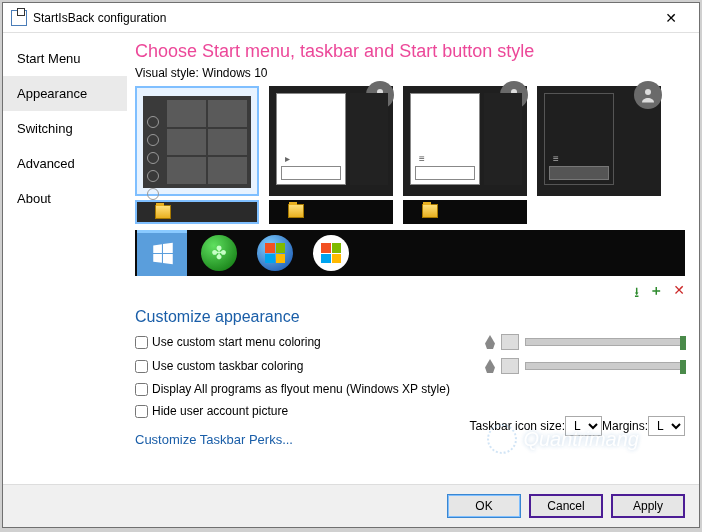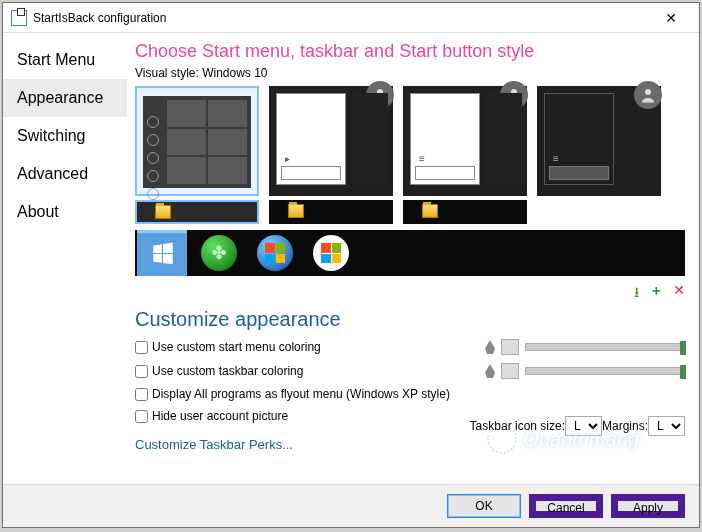--- a/index.html
+++ b/index.html
@@ -5,21 +5,21 @@
 * { box-sizing: border-box; margin: 0; padding: 0; font-family: "Segoe UI", Tahoma, sans-serif; }
 body { background: #d0d0d0; width: 702px; height: 532px; overflow: hidden; }
 .window { width: 698px; height: 526px; margin: 2px; background: #fff; border: 1px solid #707070; display: flex; flex-direction: column; }
 .titlebar { height: 30px; background: #fff; border-bottom: 1px solid #e0e0e0; display: flex; align-items: center; padding: 0 8px; }
 .titlebar .icon { width: 16px; height: 16px; border: 1px solid #4a7db8; background: #fff; margin-right: 6px; position: relative; }
 .titlebar .icon::before { content: ""; position: absolute; top: -3px; left: 5px; width: 6px; height: 6px; background: #fff; border: 1px solid #333; }
 .titlebar .title { font-size: 12px; color: #000; }
 .titlebar .close { margin-left: auto; width: 40px; text-align: center; font-size: 14px; cursor: pointer; }
 .body { flex: 1; display: flex; }
 .sidebar { width: 124px; background: #fff; padding-top: 8px; }
-.sidebar .item { padding: 10px 14px; font-size: 16px; color: #000; cursor: pointer; }
+.sidebar .item { padding: 10px 14px; font-size: 13px; color: #000; cursor: pointer; }
 .sidebar .item.active { background: #eaeaea; }
 .main { flex: 1; padding: 8px 14px 0 8px; position: relative; }
 .heading { color: #ec4899; font-size: 18px; font-weight: 400; }
 .subheading { font-size: 12px; color: #000; margin-top: 4px; }
 .style-row { display: flex; gap: 10px; margin-top: 6px; }
 .thumb { width: 124px; height: 110px; background: #1f1f1f; border: 1px solid transparent; position: relative; cursor: pointer; }
 .thumb.selected { border: 2px solid #7fbfff; background: #e8f3ff; }
 .thumb .avatar { position: absolute; top: -6px; right: -2px; width: 28px; height: 28px; border-radius: 50%; background: #6a6a6a; display: flex; align-items: center; justify-content: center; }
 .thumb .avatar svg { width: 18px; height: 18px; fill: #ddd; }
 .thumb.w10 { background: #e8f3ff; }
@@ -48,33 +48,33 @@
 .orb.grad1 { background: radial-gradient(circle at 35% 30%, #5fe05f, #0a6f0a); }
 .orb.grad2 { background: radial-gradient(circle at 35% 30%, #7fcfff, #0f4aa8); }
 .orb.grad3 { background: #fff; }
 .orb .tiny { width: 20px; height: 20px; display: grid; grid-template-columns: 1fr 1fr; grid-template-rows: 1fr 1fr; gap: 1px; }
 .orb .tiny span:nth-child(1){background:#f25022}.orb .tiny span:nth-child(2){background:#7fba00}.orb .tiny span:nth-child(3){background:#00a4ef}.orb .tiny span:nth-child(4){background:#ffb900}
 .actions { display: flex; justify-content: flex-end; gap: 10px; margin-top: 6px; color: #888; font-size: 14px; }
 .actions span { cursor: pointer; }
 .act-dl { color: #2e8b2e; }
 .act-add { color: #2e8b2e; font-weight: bold; }
 .act-del { color: #cc2a2a; }
-.customize-h { color: #1a5ea8; font-size: 20px; margin-top: 2px; }
+.customize-h { color: #1a5ea8; font-size: 16px; margin-top: 2px; }
 .opt-row { display: flex; align-items: center; margin-top: 8px; font-size: 12px; gap: 4px; }
 .opt-row input[type=checkbox] { width: 13px; height: 13px; }
 .color-ctrl { margin-left: auto; display: flex; align-items: center; gap: 6px; }
 .drop { width: 10px; height: 14px; background: #888; clip-path: polygon(50% 0, 100% 60%, 80% 100%, 20% 100%, 0 60%); }
 .swatch { width: 18px; height: 16px; background: #ddd; border: 1px solid #aaa; }
 .slider { width: 160px; height: 8px; background: #ccc; position: relative; border: 1px solid #aaa; }
 .slider .handle { position: absolute; right: -2px; top: -3px; width: 6px; height: 14px; background: #4a8a4a; }
 .link { color: #1a5ea8; font-size: 13px; margin-top: 14px; display: inline-block; cursor: pointer; }
 .bottom-ctrls { position: absolute; right: 14px; bottom: 48px; font-size: 12px; display: flex; align-items: center; }
 .bottom-ctrls select { font-size: 12px; padding: 1px 4px; border: 1px solid #aaa; background: #fff; }
 .footer { height: 43px; background: #f0f0f0; border-top: 1px solid #ddd; display: flex; align-items: center; justify-content: flex-end; gap: 8px; padding: 0 14px; }
-.footer button { width: 74px; height: 24px; font-size: 12px; background: #e6e6e6; border: 7px solid #4c1d95; cursor: pointer; }
+.footer button { width: 74px; height: 24px; font-size: 12px; background: #e6e6e6; border: 2px solid #4c1d95; cursor: pointer; }
 .footer button.primary { border: 1px solid #3a86d0; box-shadow: 0 0 0 1px #7fbfff inset; }
 .watermark { position: absolute; right: 60px; bottom: 30px; opacity: 0.3; pointer-events: none; font-size: 20px; font-style: italic; color: #fff; text-shadow: 0 0 4px #2a6fb0; display:flex; align-items:center; gap:6px;}
 .watermark .sun { width: 30px; height: 30px; border: 2px dotted #6aa8e0; border-radius: 50%; display:inline-block;}
 </style>
 </head>
 <body>
 
 <div class="window">
   <div class="titlebar">
     <div class="icon"></div>

